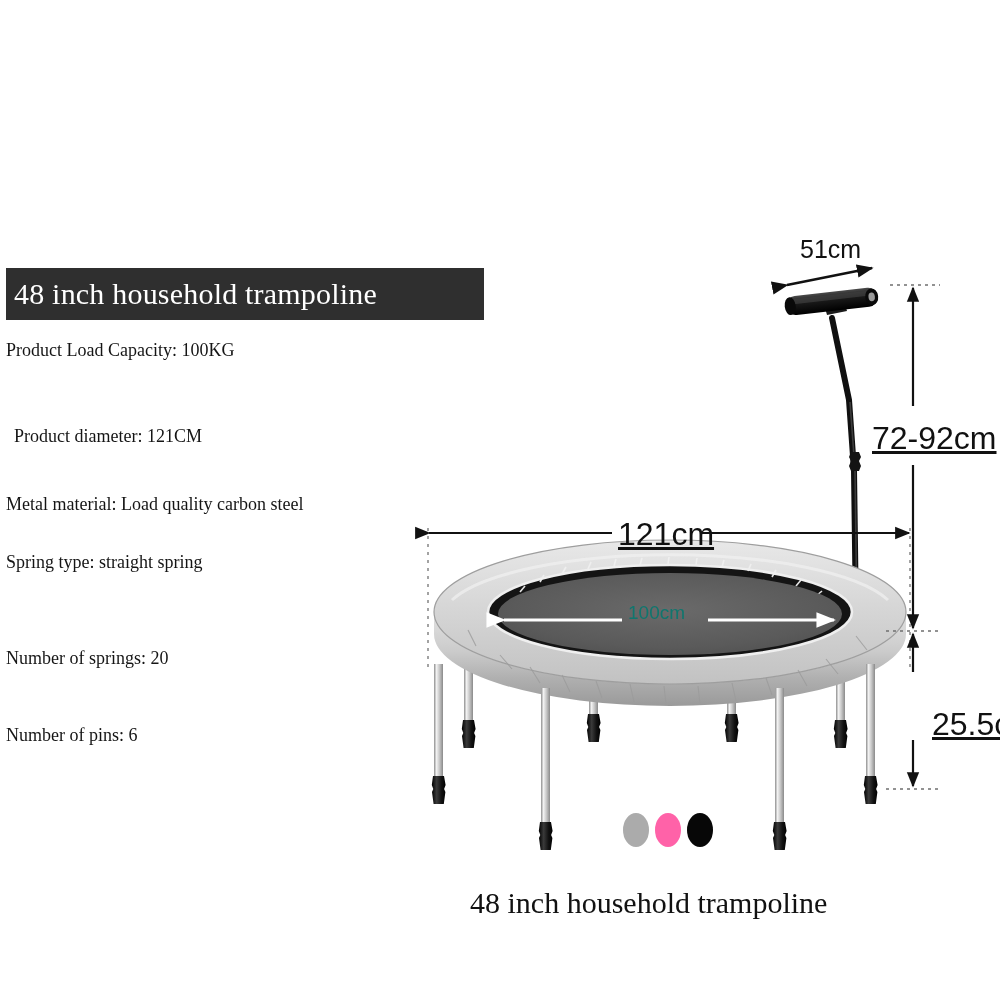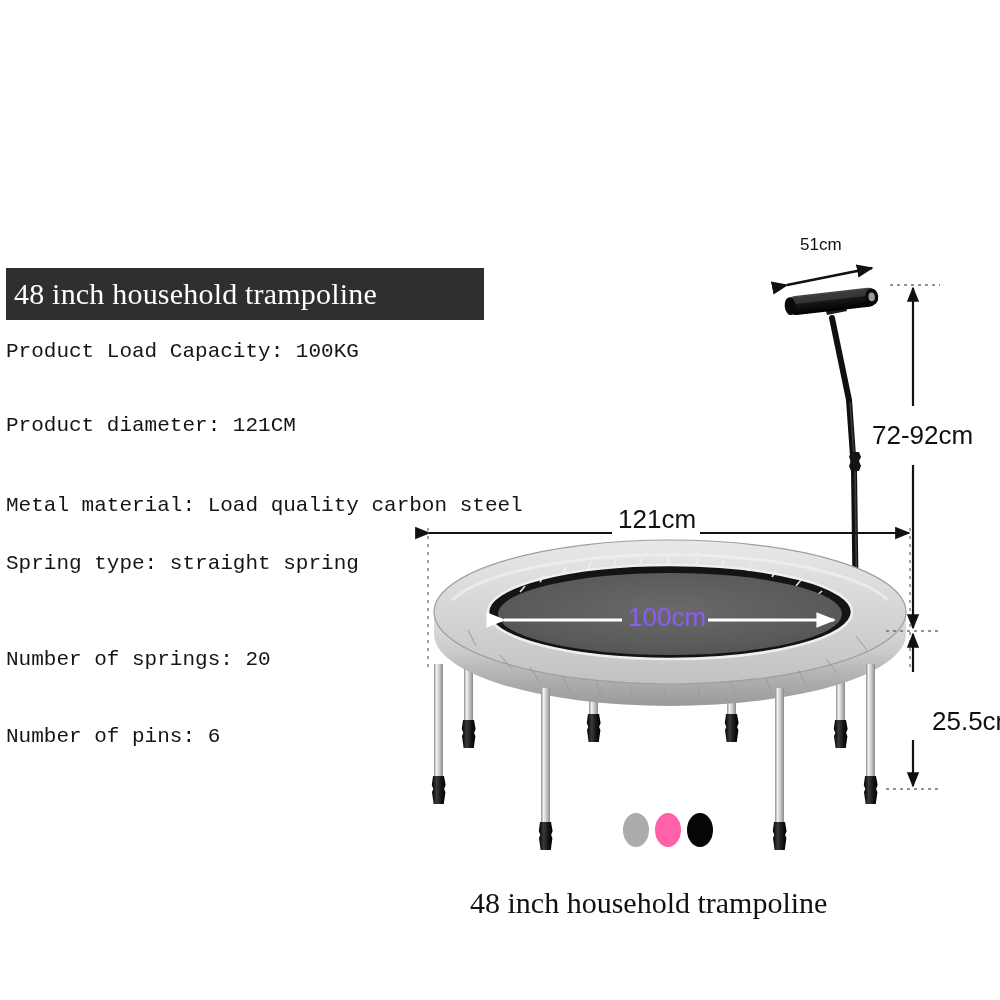--- a/index.html
+++ b/index.html
@@ -34,22 +34,22 @@
     font-family: "Liberation Serif", serif;
     font-size: 30px;
     letter-spacing: .2px;
     white-space: nowrap;
   }
 
   .spec-line {
     position: absolute;
     left: 6px;
     color: #151515;
-    font-family: Liberation Mono, monospace;
-    font-size: 21px;
+    font-family: Liberation Serif, serif;
+    font-size: 18px;
     white-space: nowrap;
   }
 
   
   .caption {
     position: absolute;
     left: 470px;
     top: 886px;
     font-family: "Liberation Serif", serif;
     font-size: 30px;
@@ -63,31 +63,32 @@
     left: 0;
     top: 0;
     width: 1000px;
     height: 1000px;
   }
 
   
   .dim-label {
     position: absolute;
     font-family: "Liberation Sans", sans-serif;
-    font-size: 17px;
+    font-size: 25px;
     color: #111111;
     white-space: nowrap;
   }
   .dim-label.onmat {
-    color: #8b5cf6;
-    font-size: 26px;
+    color: #0f766e;
+    font-size: 19px;
     font-weight: 500;
   }
   .dim-label.big {
-    font-size: 26px;
+    font-size: 32px;
+    text-decoration: underline;
   }
 
   
   .swatches {
     position: absolute;
     left: 623px;
     top: 813px;
     width: 92px;
     height: 36px;
   }
@@ -293,29 +294,29 @@
       <line x1="913" y1="672" x2="913" y2="634" stroke="#111111" stroke-width="2.2" marker-end="url(#arrB)"></line>
       <line x1="913" y1="740" x2="913" y2="786" stroke="#111111" stroke-width="2.2" marker-end="url(#arrB)"></line>
     </g>
   </svg>
 
   <div class="title-bar" style="background: rgb(47, 47, 47);">
     <span>48 inch household trampoline</span>
   </div>
 
   <div class="spec-line" style="top:340px;">Product Load Capacity: 100KG</div>
-  <div class="spec-line" style="top:414px;">Product diameter: 121CM</div>
+  <div class="spec-line" style="top:426px;margin-left:8px;">Product diameter: 121CM</div>
   <div class="spec-line" style="top:494px;">Metal material: Load quality carbon steel</div>
   <div class="spec-line" style="top:552px;">Spring type: straight spring</div>
   <div class="spec-line" style="top:648px;">Number of springs: 20</div>
   <div class="spec-line" style="top:725px;">Number of pins: 6</div>
 
   <div class="dim-label" style="left:800px; top:235px;">51cm</div>
 
-  <div class="dim-label big" style="left:618px; top:504px;">121cm</div>
+  <div class="dim-label big" style="left:618px; top:516px;">121cm</div>
 
   <div class="dim-label onmat" style="left:628px; top:602px;">100cm</div>
 
   <div class="dim-label big" style="left:872px; top:420px;">72-92cm</div>
 
   <div class="dim-label big" style="left:932px; top:706px;">25.5cm</div>
 
   <div class="swatches">
     <div class="swatch" style="left: 0px; background: rgb(171, 171, 171);"></div>
     <div class="swatch" style="left: 32px; background: rgb(255, 98, 168);"></div>

